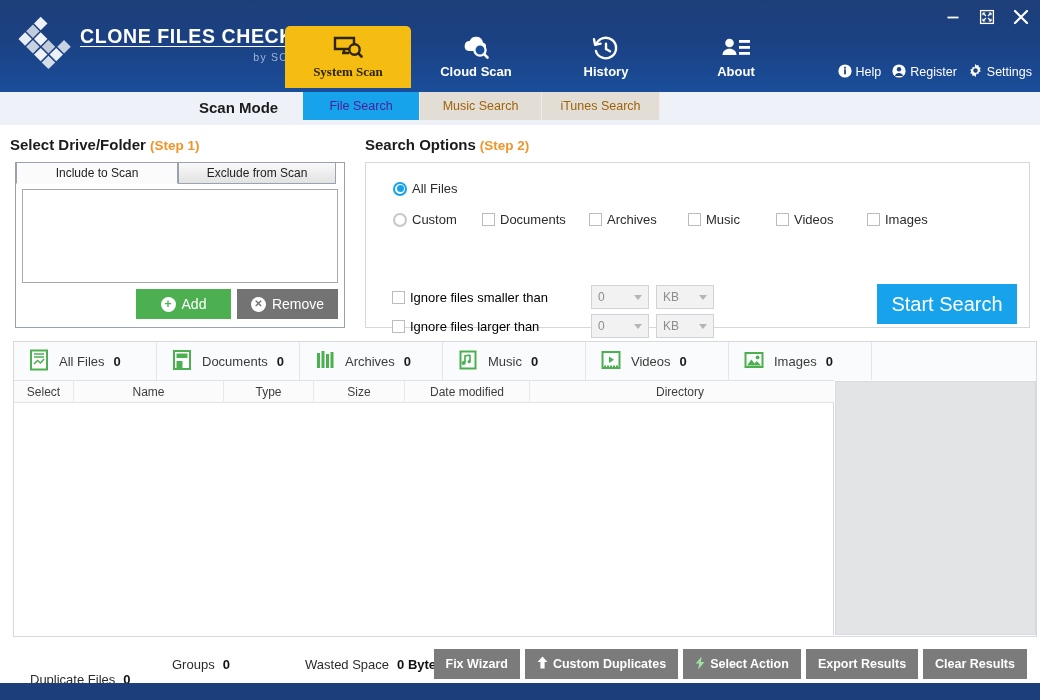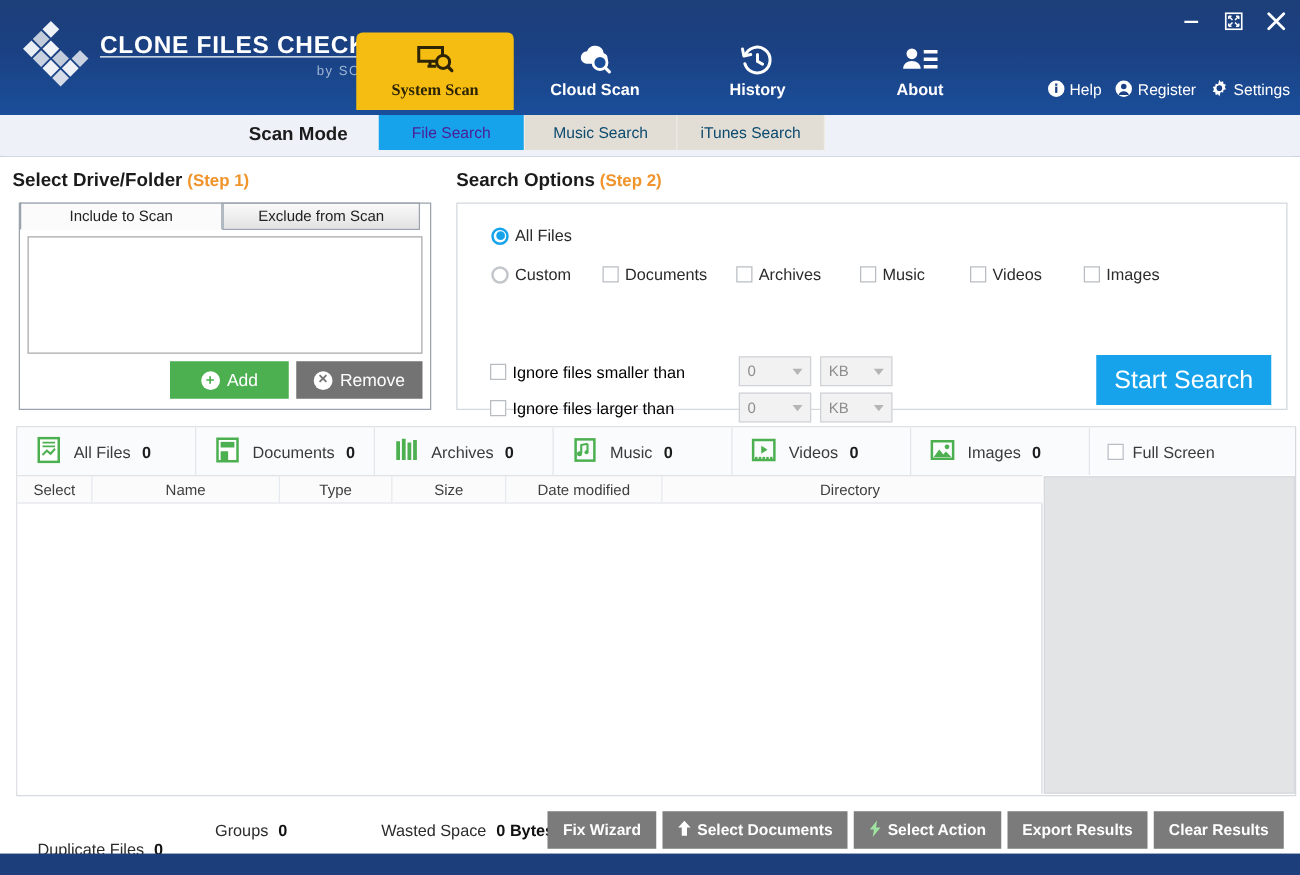--- a/index.html
+++ b/index.html
@@ -68,21 +68,21 @@
     background: #eef1f7;
     display: flex; align-items: center;
   }
   .modebar-label {
     position: absolute; left: 199px; top: 7px;
     font-size: 15px; font-weight: bold; color: #1b1b1b;
   }
   .mode-tabs { position: absolute; left: 303px; top: 0px; display: flex; height: 28px; }
   .mode-tab {
     height: 28px; display: flex; align-items: center; justify-content: center;
-    font-size: 12.5px; color: #0c4a6e; background: #e2ded6; cursor: pointer;
+    font-size: 12.5px; color: #a16207; background: #e2ded6; cursor: pointer;
     border-right: 1px solid #efece6;
   }
   .mode-tab.active { background: #17a3ec; color: #4c1d95; }
   .mt-w1 { width: 117px; }
   .mt-w2 { width: 122px; }
   .mt-w3 { width: 118px; }
 
   
   .body {
     position: absolute; left: 0; top: 125px; width: 1040px; height: 558px;
@@ -565,24 +565,20 @@
               <svg width="22" height="22" viewBox="0 0 22 22">
                 <rect x="2.5" y="4" width="17" height="14" fill="none" stroke="#4cb050" stroke-width="2"></rect>
                 <circle cx="14.6" cy="8.4" r="1.9" fill="#4cb050"></circle>
                 <path d="M4 16.5l4.4-6 3.2 4 2.1-2.4 4.3 4.4z" fill="#4cb050"></path>
               </svg>
             </span>
             <span>Images</span>
             <span class="cnt">0</span>
           </div>
 
-          <div class="rt-full">
-            <span class="chk"></span>
-            <span>Full Screen</span>
-          </div>
         </div>
 
         <div class="tbl-head">
           <div class="th th-select">Select</div>
           <div class="th th-name">Name</div>
           <div class="th th-type">Type</div>
           <div class="th th-size">Size</div>
           <div class="th th-date">Date modified</div>
           <div class="th th-dir">Directory</div>
         </div>
@@ -608,21 +604,21 @@
         <div class="foot-btns">
           <button class="fbtn">
             <span>Fix Wizard</span>
           </button>
           <button class="fbtn">
             <span>
               <svg width="11" height="13" viewBox="0 0 11 13">
                   <path d="M5.5 0.5L10.5 6H7.6v6.5H3.4V6H0.5z" fill="#ffffff"></path>
                 </svg>
             </span>
-            <span>Select Documents</span>
+            <span>Custom Duplicates</span>
           </button>
           <button class="fbtn">
             <span>
               <svg width="10" height="14" viewBox="0 0 10 14">
                   <path d="M6.6 0.4L0.8 7.6h3.3L3.2 13.6 9.4 6H5.9z" fill="#9fe3a0"></path>
                 </svg>
             </span>
             <span>Select Action</span>
           </button>
           <button class="fbtn">

